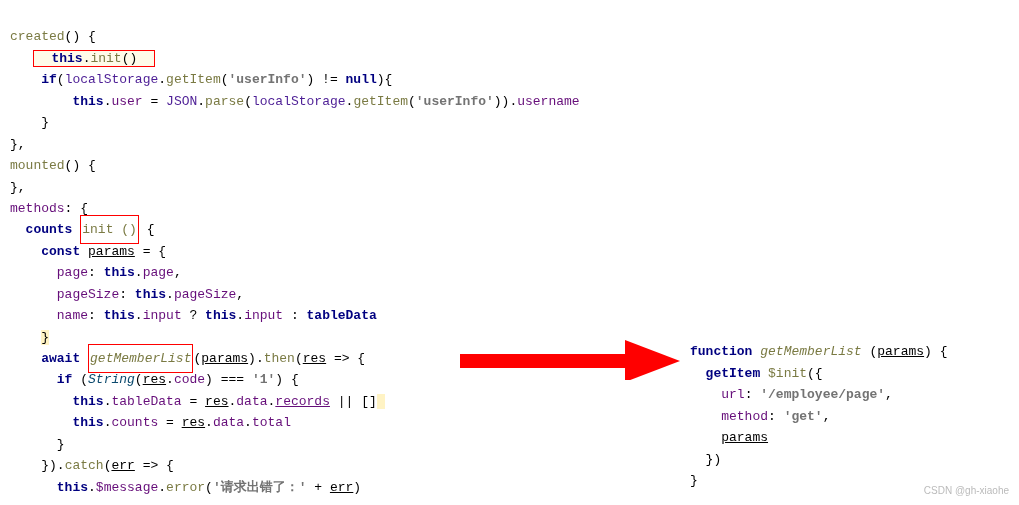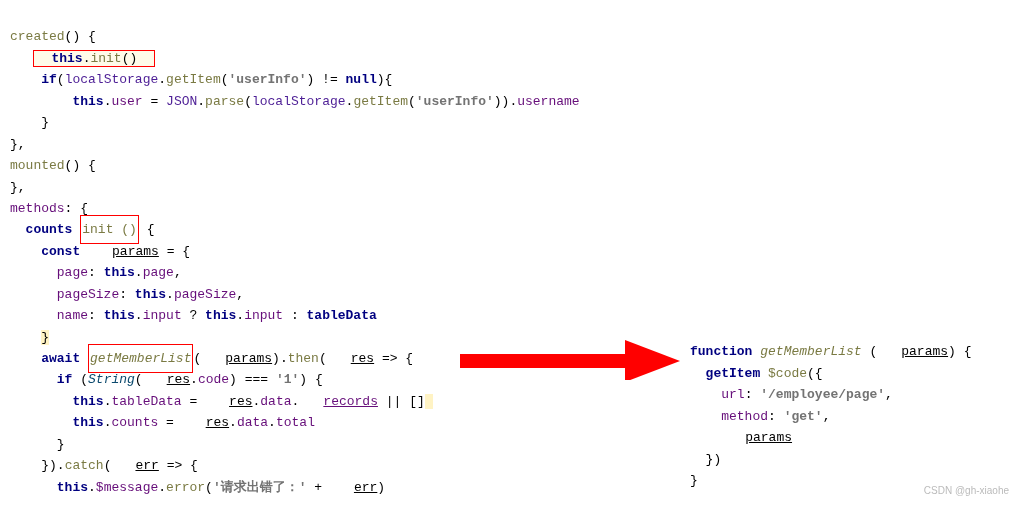--- a/index.html
+++ b/index.html
@@ -25,21 +25,21 @@
       left: 690px;
       top: 320px;
       white-space: pre;
     }
     .kw { color: #000080; font-weight: bold; }
     .kw-italic { color: #0c4a6e; font-style: italic; }
     .prop { color: #660e7a; }
     .method { color: #7a7a43; font-family: Liberation Mono, monospace; }
     .method-italic { color: #7a7a43; font-style: italic; text-align: right; }
     .str { color: #737373; font-weight: bold; }
-    .param-u { text-decoration: underline; margin-left: 24px; }
+    .param-u { text-decoration: underline; }
     .global-italic { color: #4c1d95; }
     .hl-box {
       border: 1px solid #ff0000;
       background: rgba(255, 245, 200, 0.4);
       padding: 0 17px;
     }
     .hl-box-plain {
       border: 1px solid #ff0000;
       padding: 6px 1px;
     }
@@ -88,21 +88,21 @@
 <span>      <span class="kw">this</span><span>.</span><span class="prop">$message</span><span>.</span><span class="method">error</span><span>(</span><span class="str">'请求出错了：'</span><span> + </span><span class="param-u">err</span><span>)</span></span>
 </div>
 
 <svg class="arrow" width="220" height="40" viewBox="0 0 220 40">
   <rect x="0" y="14" width="170" height="14" fill="#ff0000"></rect>
   <polygon points="165,0 220,21 165,42" fill="#ff0000"></polygon>
 </svg>
 
 <div class="code-right">
 <span><span class="kw">function</span><span> </span><span class="method-italic">getMemberList</span><span> (</span><span class="param-u">params</span><span>) {</span></span>
-<span>  <span class="kw">getItem</span><span> </span><span class="method">$code</span><span>({</span></span>
+<span>  <span class="kw">getItem</span><span> </span><span class="method">$init</span><span>({</span></span>
 <span>    <span class="prop">url</span><span>: </span><span class="str">'/employee/page'</span><span>,</span></span>
 <span>    <span class="prop">method</span><span>: </span><span class="str">'get'</span><span>,</span></span>
 <span>    <span class="param-u">params</span></span>
 <span>  <span>})</span></span>
 <span><span>}</span></span>
 </div>
 
 <div class="watermark">CSDN @gh-xiaohe</div>
 
 </body></html>

